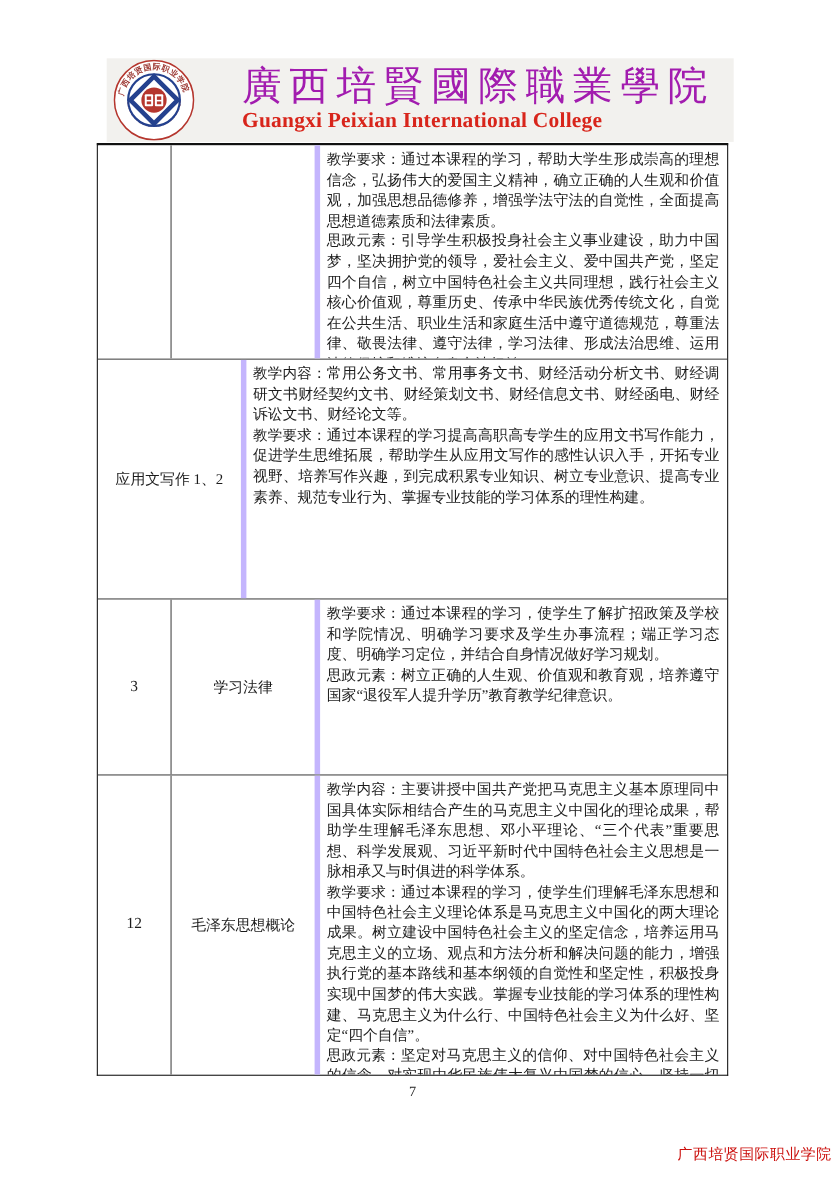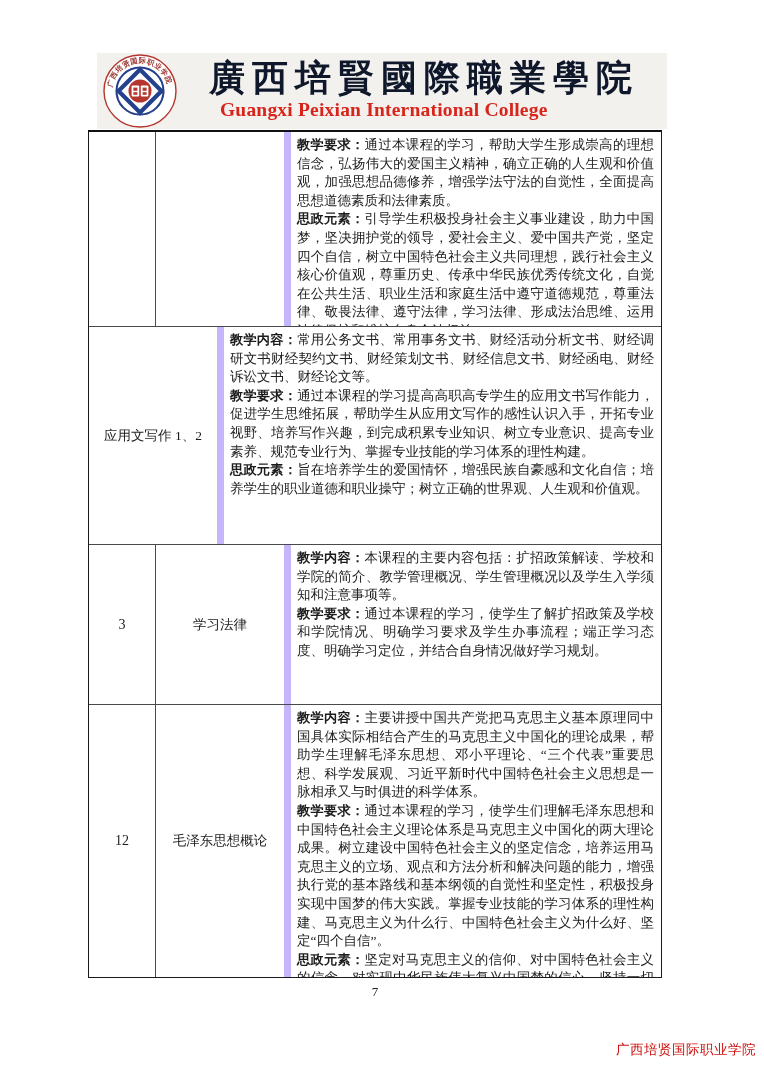--- a/index.html
+++ b/index.html
@@ -6,54 +6,54 @@
   .page{
     position:relative;width:764px;height:1080px;background:#ffffff;
     font-family:"Liberation Serif","DejaVu Serif",serif;color:#1c1c1c;
     overflow:hidden;margin:0 auto;
   }
   
   .banner{position:absolute;left:97px;top:53px;width:570px;height:76px;background:#f2f1ee;}
   .seal{position:absolute;left:6px;top:1px;width:74px;height:74px;}
   .title-zh{
     position:absolute;left:112px;top:4px;width:452px;
-    font-size:36px;font-weight:bold;color:#0f172a;letter-spacing:7px;
-    white-space:nowrap;line-height:42px;font-family:"Liberation Serif","DejaVu Serif",serif;
+    font-size:36px;font-weight:normal;color:#a21caf;letter-spacing:7px;
+    white-space:nowrap;line-height:42px;font-family:"Liberation Serif","DejaVu Serif",serif;text-align:center;
   }
   .title-en{
     position:absolute;left:123px;top:46px;width:440px;
     font-size:19.5px;font-weight:bold;color:#d8251b;letter-spacing:0.2px;
     white-space:nowrap;font-family:"Liberation Serif","DejaVu Serif",serif;
   }
   
   .ctable{
     position:absolute;left:88px;top:130px;width:574px;
     border:1px solid #1a1a1a;border-top:2px solid #111;box-sizing:border-box;
     background:#fff;
   }
   .trow{display:flex;box-sizing:border-box;border-bottom:1px solid #4a4a4a;overflow:hidden;}
   .trow:last-child{border-bottom:none;}
   .c1{
     width:67px;box-sizing:border-box;border-right:1px solid #4a4a4a;
     display:flex;align-items:center;justify-content:center;
     font-size:14px;flex:none;
   }
   .c2{
-    width:135px;box-sizing:border-box;border-right:7px solid #c4b5fd;
+    width:135px;box-sizing:border-box;border-right:5px solid #c4b5fd;
     display:flex;align-items:center;justify-content:center;text-align:right;
     font-size:13.5px;flex:none;padding:0 4px;
   }
   .c3{
     flex:1;box-sizing:border-box;padding:4px 7px 4px 6px;overflow:hidden;
   }
   .c3 p{
     margin:0;font-size:13.5px;line-height:18.6px;text-align:justify;
     text-justify:inter-ideograph;word-break:break-all;
   }
-  .lbl{font-weight:bold;font-family:"Liberation Sans","DejaVu Sans",sans-serif;font-size:13.2px;}
+  .lbl{font-weight:normal;font-family:"Liberation Sans","DejaVu Sans",sans-serif;font-size:13.2px;}
   
   .pagenum{
     position:absolute;left:88px;top:984px;width:574px;text-align:center;
     font-size:13px;color:#222;
   }
   .watermark{
     position:absolute;right:8px;top:1041px;font-size:13.5px;color:#cb100d;
     font-family:"Liberation Sans","DejaVu Sans",sans-serif;letter-spacing:0.5px;
   }
 </style>
@@ -100,30 +100,29 @@
         <p><span class="lbl">教学要求：</span><span>通过本课程的学习，帮助大学生形成崇高的理想信念，弘扬伟大的爱国主义精神，确立正确的人生观和价值观，加强思想品德修养，增强学法守法的自觉性，全面提高思想道德素质和法律素质。</span></p>
         <p><span class="lbl">思政元素：</span><span>引导学生积极投身社会主义事业建设，助力中国梦，坚决拥护党的领导，爱社会主义、爱中国共产党，坚定四个自信，树立中国特色社会主义共同理想，践行社会主义核心价值观，尊重历史、传承中华民族优秀传统文化，自觉在公共生活、职业生活和家庭生活中遵守道德规范，尊重法律、敬畏法律、遵守法律，学习法律、形成法治思维、运用法律保护和维护自身合法权益。</span></p>
       </div>
     </div>
 
     <div class="trow" style="height:218px">
       <div class="c2">应用文写作 1、2</div>
       <div class="c3">
         <p><span class="lbl">教学内容：</span><span>常用公务文书、常用事务文书、财经活动分析文书、财经调研文书财经契约文书、财经策划文书、财经信息文书、财经函电、财经诉讼文书、财经论文等。</span></p>
         <p><span class="lbl">教学要求：</span><span>通过本课程的学习提高高职高专学生的应用文书写作能力，促进学生思维拓展，帮助学生从应用文写作的感性认识入手，开拓专业视野、培养写作兴趣，到完成积累专业知识、树立专业意识、提高专业素养、规范专业行为、掌握专业技能的学习体系的理性构建。</span></p>
-        <p><span class="lbl">思政元素：</span><span>旨在培养学生的爱国情怀，增强民族自豪感和文化自信；培养学生的职业道德和职业操守；树立正确的世界观、人生观和价值观。</span></p>
       </div>
     </div>
 
     <div class="trow" style="height:160px">
       <div class="c1">3</div>
       <div class="c2">学习法律</div>
       <div class="c3">
-        <p><span class="lbl">教学内容：</span><span>本课程的主要内容包括：扩招政策解读、学校和学院的简介、教学管理概况、学生管理概况以及学生入学须知和注意事项等。</span></p>
         <p><span class="lbl">教学要求：</span><span>通过本课程的学习，使学生了解扩招政策及学校和学院情况、明确学习要求及学生办事流程；端正学习态度、明确学习定位，并结合自身情况做好学习规划。</span></p>
+        <p><span class="lbl">思政元素：</span><span>树立正确的人生观、价值观和教育观，培养遵守国家“退役军人提升学历”教育教学纪律意识。</span></p>
       </div>
     </div>
 
     <div class="trow" style="height:272px">
       <div class="c1">12</div>
       <div class="c2">毛泽东思想概论</div>
       <div class="c3">
         <p><span class="lbl">教学内容：</span><span>主要讲授中国共产党把马克思主义基本原理同中国具体实际相结合产生的马克思主义中国化的理论成果，帮助学生理解毛泽东思想、邓小平理论、“三个代表”重要思想、科学发展观、习近平新时代中国特色社会主义思想是一脉相承又与时俱进的科学体系。</span></p>
         <p><span class="lbl">教学要求：</span><span>通过本课程的学习，使学生们理解毛泽东思想和中国特色社会主义理论体系是马克思主义中国化的两大理论成果。树立建设中国特色社会主义的坚定信念，培养运用马克思主义的立场、观点和方法分析和解决问题的能力，增强执行党的基本路线和基本纲领的自觉性和坚定性，积极投身实现中国梦的伟大实践。掌握专业技能的学习体系的理性构建、马克思主义为什么行、中国特色社会主义为什么好、坚定“四个自信”。</span></p>
         <p><span class="lbl">思政元素：</span><span>坚定对马克思主义的信仰、对中国特色社会主义的信念、对实现中华民族伟大复兴中国梦的信心。坚持一切从实际出</span></p>

